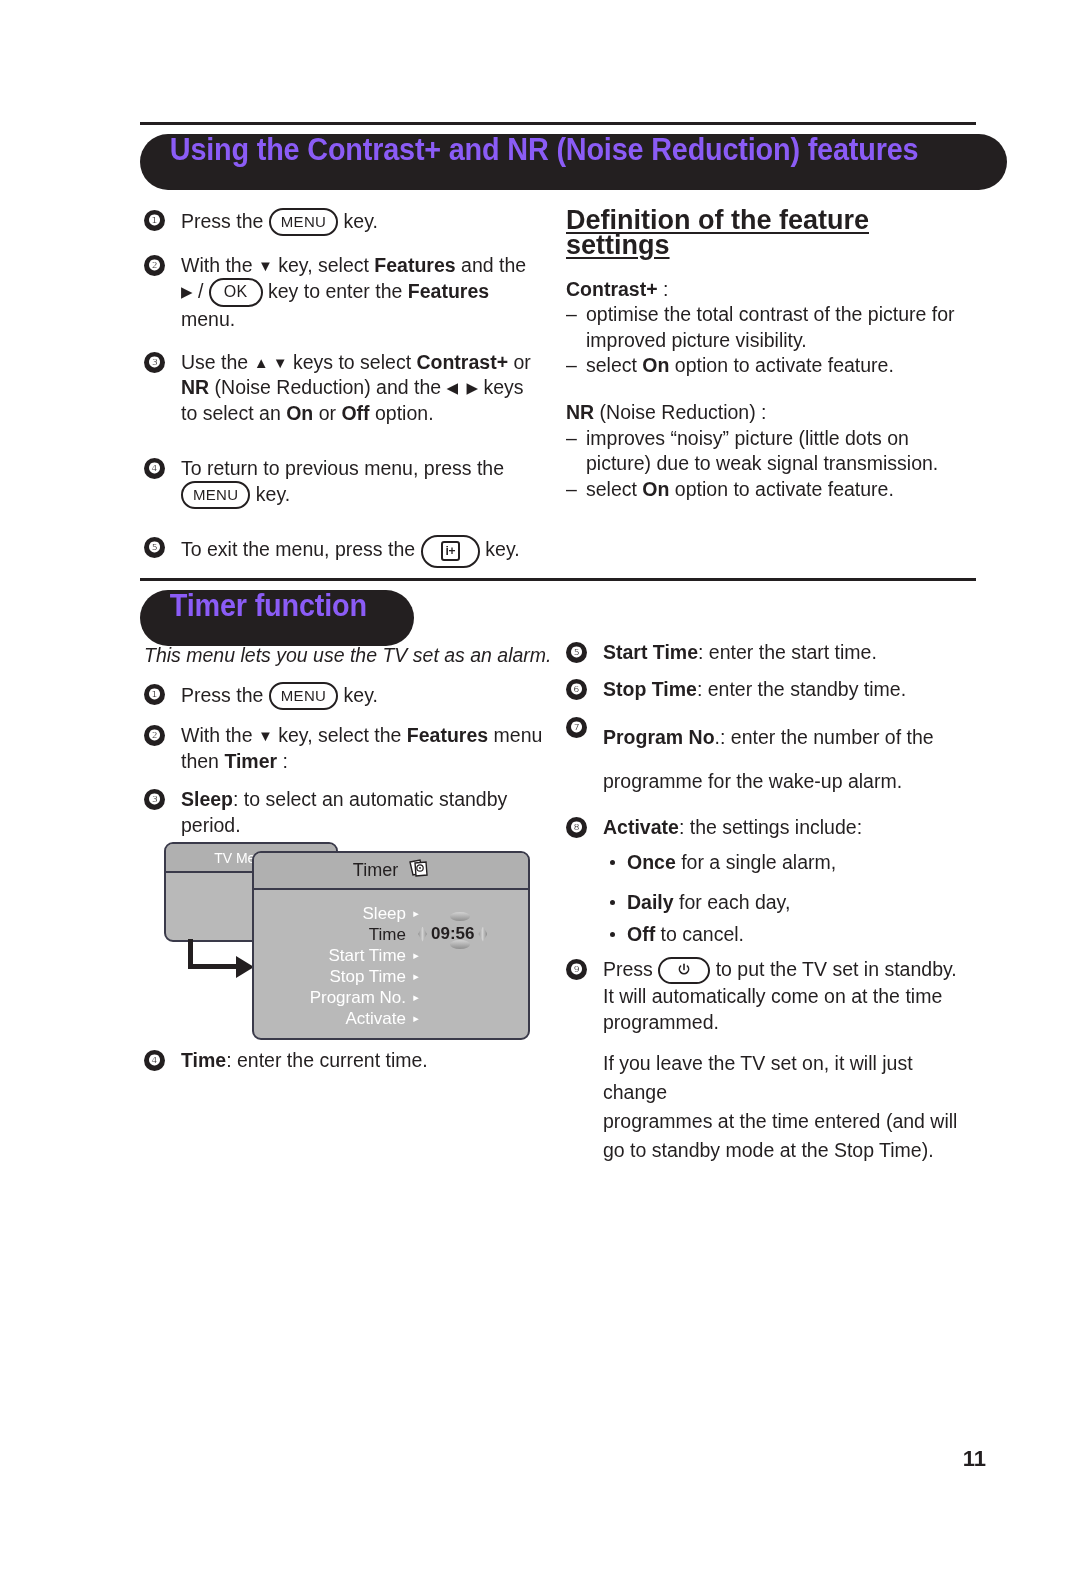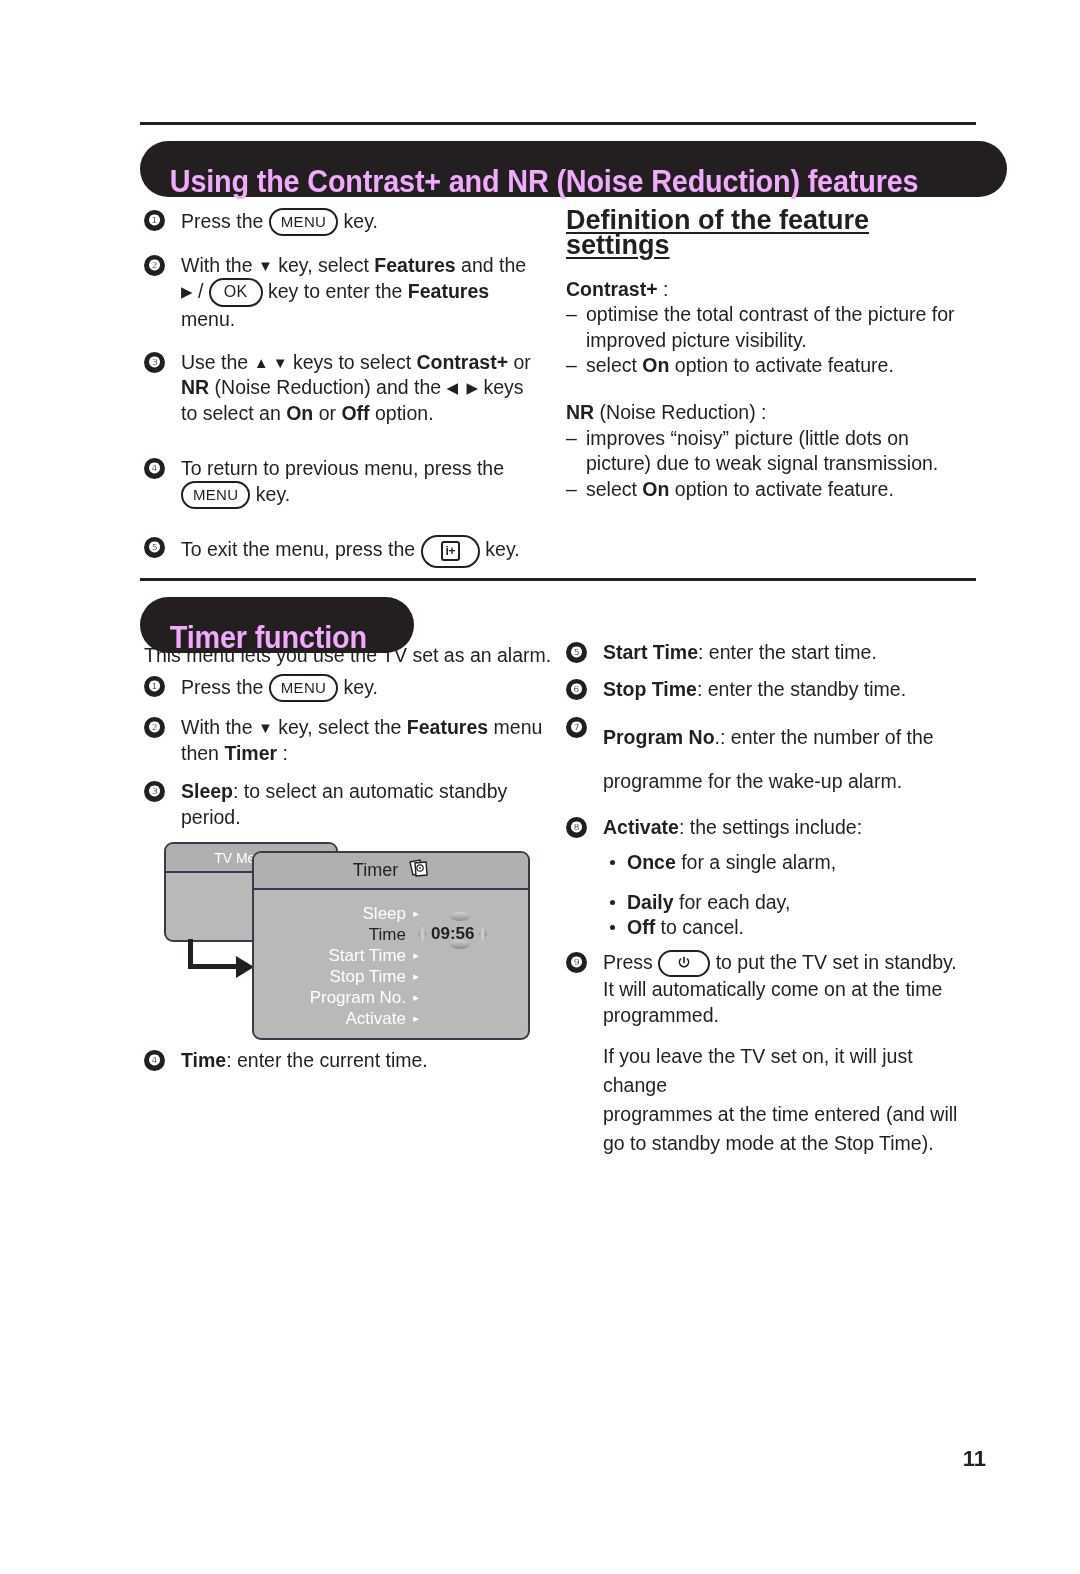--- a/index.html
+++ b/index.html
@@ -29,27 +29,27 @@
   .section-head .rule {
     position: absolute;
     left: 0;
     top: 0;
     height: 3px;
     background: #231f20;
   }
   .pill {
     position: absolute;
     left: 0;
-    top: 19px;
+    top: 12px;
     height: 56px;
     border-radius: 28px;
     background: #231f20;
-    color: #f0abfc;
+    color: #8b5cf6;
     display: flex;
-    align-items: flex-end;
+    align-items: flex-start;
     box-sizing: border-box;
   }
   .pill-text {
     font-weight: bold;
     font-size: 31px;
     letter-spacing: -0.2px;
     white-space: nowrap;
     padding: 0 30px 0 32px;
     transform: scaleX(0.93);
     transform-origin: left center;
@@ -384,21 +384,21 @@
 
   <div class="section-head" style="left:140px; top:578px; width:836px;">
     <div class="rule" style="width:836px;"></div>
     <div class="pill">
       <span class="pill-text">Timer function</span>
     </div>
   </div>
 
   <div class="col" style="left:144px; top:643px; width:410px;">
 
-    <div class="item" style="margin-bottom:6px;">
+    <div class="item" style="margin-bottom:14px;font-style:italic;">
       <div class="plain">This menu lets you use the TV set as an alarm.</div>
     </div>
 
     <div class="item" style="margin-bottom:13px;">
       <span class="bullet-num">❶</span>
       <div class="item-body">
         Press the <span class="key">MENU</span> key.
       </div>
     </div>
 
@@ -527,21 +527,21 @@
       <div class="item-body">
         <b>Activate</b>: the settings include:
       </div>
     </div>
 
     <div class="item-body" style="margin-bottom:10px;">
       <div class="dot-line" style="margin-bottom:14px;">
         <span class="dot"></span>
         <b>Once</b> for a single alarm,
       </div>
-      <div class="dot-line" style="">
+      <div class="dot-line" style="margin-bottom:7px;">
         <span class="dot"></span>
         <b>Daily</b> for each day,
       </div>
       <div class="dot-line">
         <span class="dot"></span>
         <b>Off</b> to cancel.
       </div>
     </div>
 
     <div class="item" style="margin-bottom:10px;">

